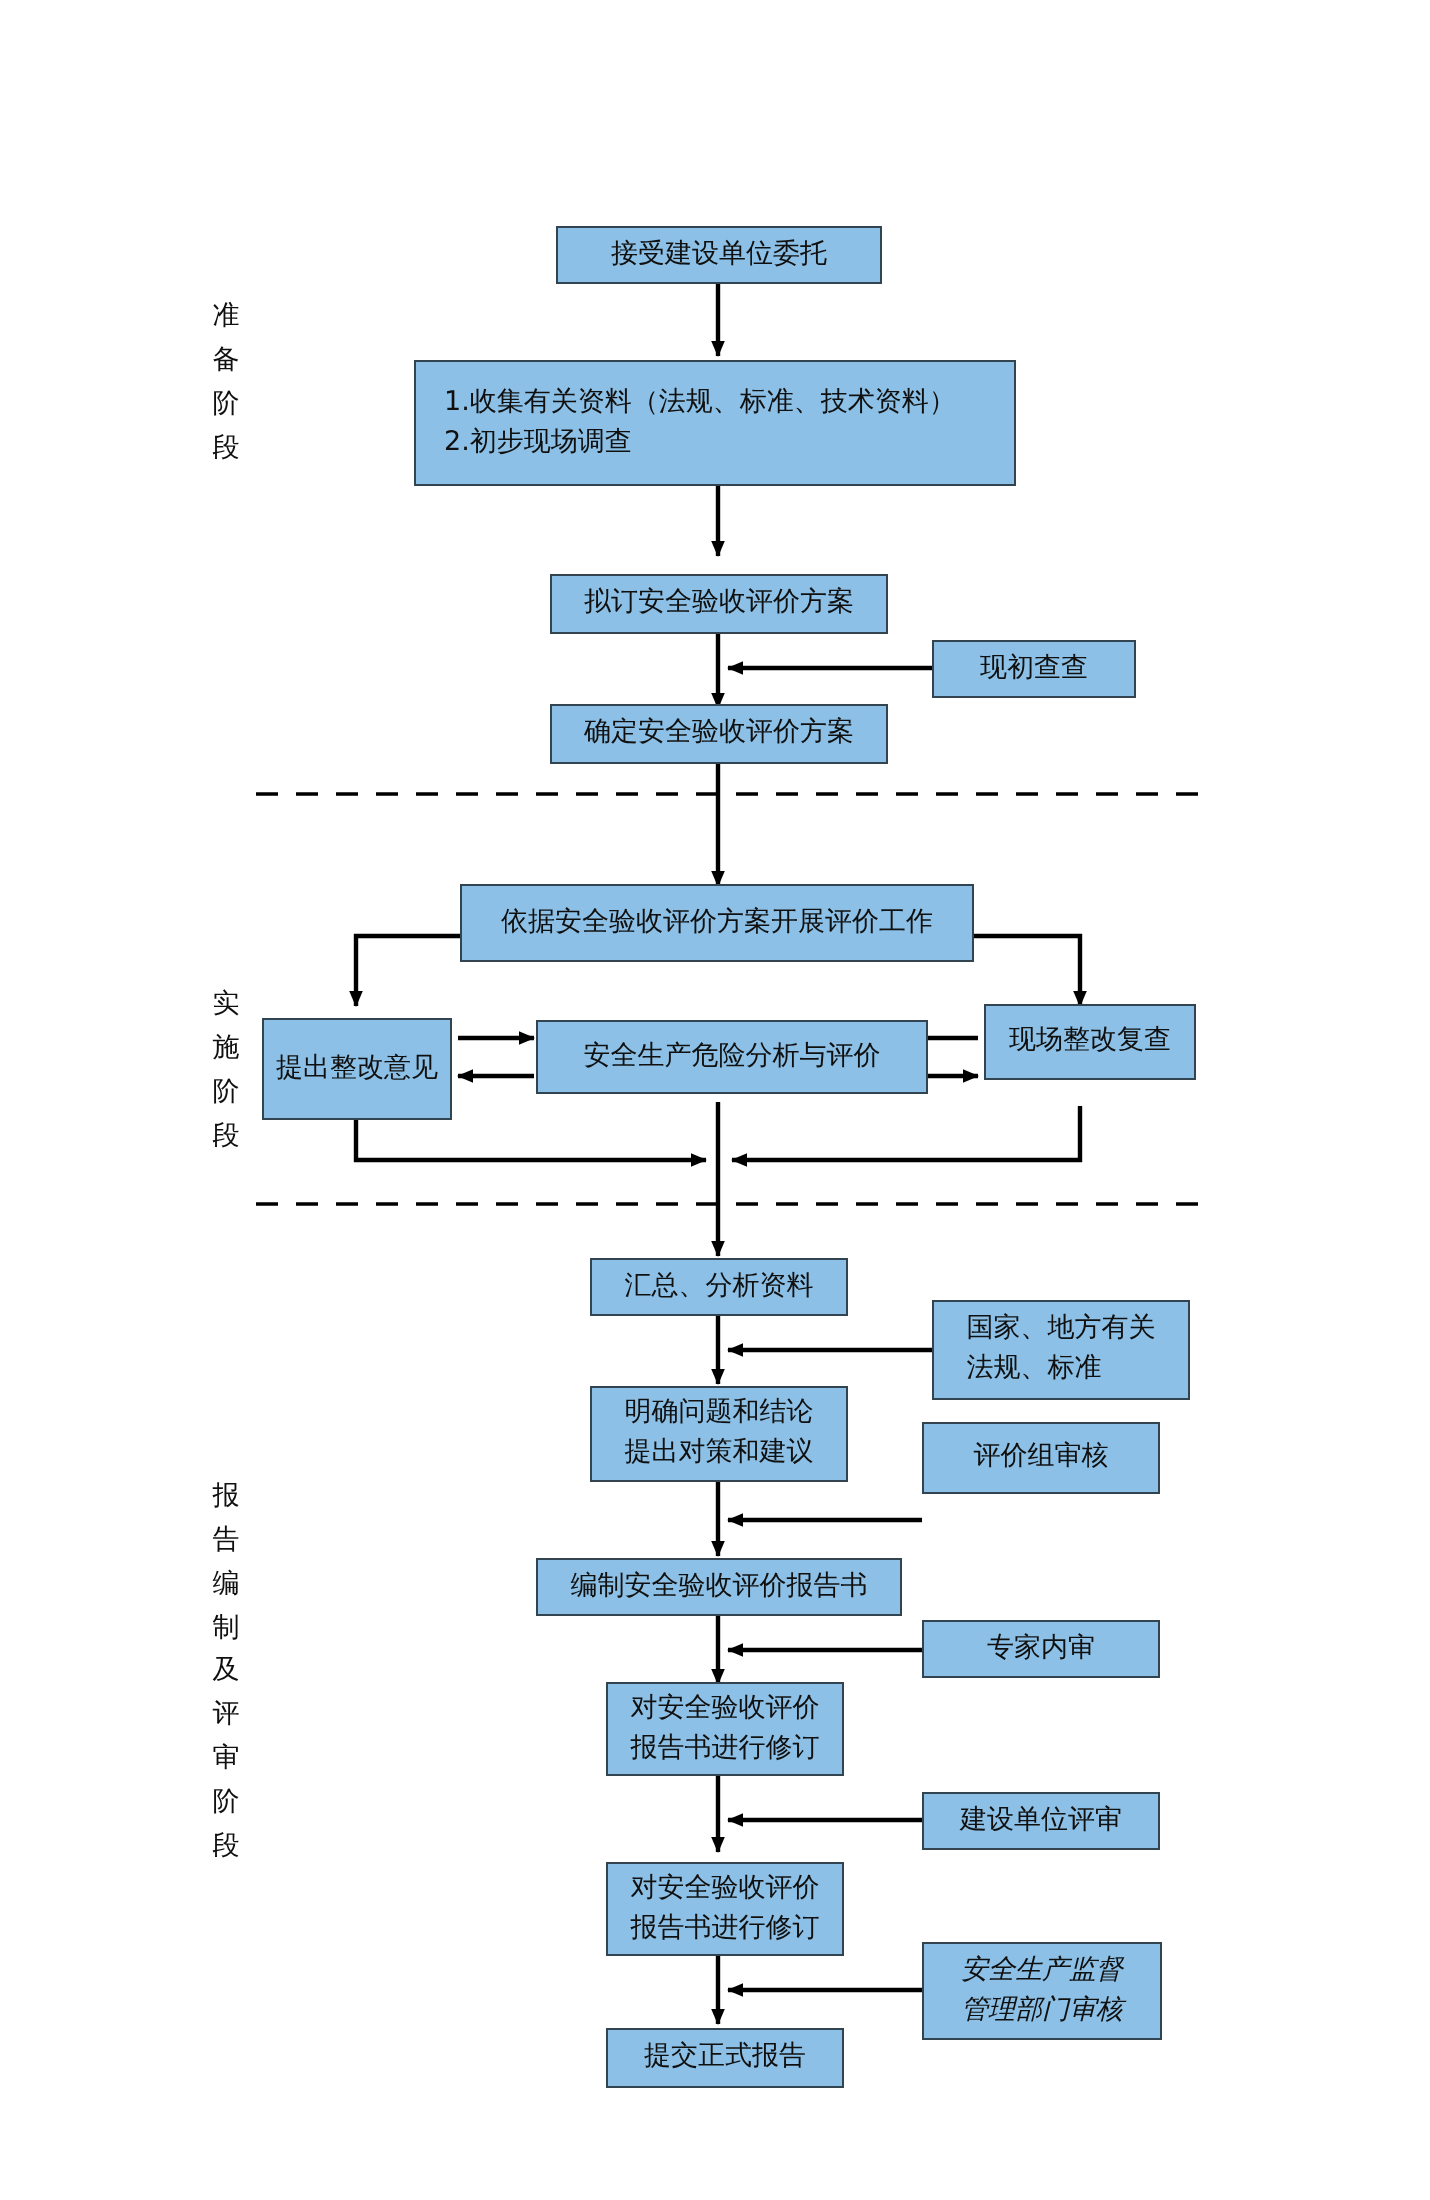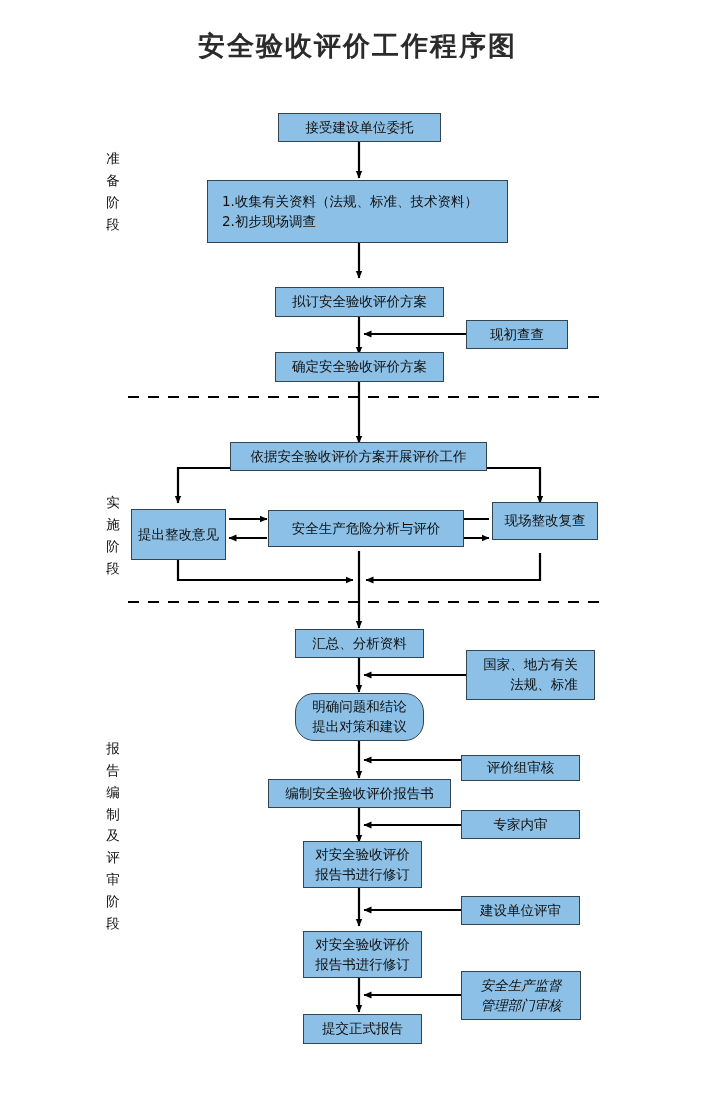--- a/index.html
+++ b/index.html
@@ -27,21 +27,21 @@
     position:absolute;
     background:#8CC0E6;
     border:1px solid #31444f;
     box-sizing:border-box;
     display:flex;
     align-items:center;
     justify-content:center;
     font-size:13.5px;
     color:#101010;
     line-height:1.45;
-    text-align:right;
+    text-align:left;
     padding:2px 4px;
   }
   .node.left-align{
     justify-content:flex-start;
     text-align:left;
     padding-left:14px;
   }
   .node .lines{display:block;}
   .node .lines span{display:block;white-space:nowrap;}
 
@@ -60,21 +60,20 @@
     position:absolute;left:0;top:0;
     width:715px;height:1100px;
     pointer-events:none;
   }
 </style>
 </head>
 <body>
 
 <div id="canvas">
 
-  <div class="title">安全验收评价工作程序图</div>
 
   <svg class="wires" viewBox="0 0 715 1100">
     <defs>
       <marker id="ah" markerWidth="9" markerHeight="9" refX="7.5" refY="4" orient="auto" markerUnits="userSpaceOnUse">
         <path d="M0,0.6 L8,4 L0,7.4 z" fill="#000000"></path>
       </marker>
     </defs>
     <g stroke="#000000" stroke-width="2.2" fill="none">
 
       <line x1="359" y1="141" x2="359" y2="178" marker-end="url(#ah)"></line>
@@ -167,21 +166,21 @@
         <span>现初查查</span>
       </span>
   </div>
 
   <div class="node" style="left:275px;top:352px;width:169px;height:30px;">
     <span class="lines">
         <span>确定安全验收评价方案</span>
       </span>
   </div>
 
-  <div class="node" style="left:230px;top:442px;width:257px;height:29px;">
+  <div class="node" style="left:230px;top:442px;width:257px;height:39px;">
     <span class="lines">
         <span>依据安全验收评价方案开展评价工作</span>
       </span>
   </div>
 
   <div class="node" style="left:131px;top:509px;width:95px;height:51px;">
     <span class="lines">
         <span>提出整改意见</span>
       </span>
   </div>
@@ -204,28 +203,28 @@
       </span>
   </div>
 
   <div class="node" style="left:466px;top:650px;width:129px;height:50px;">
     <span class="lines">
       <span>国家、地方有关</span>
       <span>法规、标准</span>
     </span>
   </div>
 
-  <div class="node" style="left:295px;top:693px;width:129px;height:48px;border-radius:19px;">
+  <div class="node" style="left:295px;top:693px;width:129px;height:48px;">
     <span class="lines">
       <span>明确问题和结论</span>
       <span>提出对策和建议</span>
     </span>
   </div>
 
-  <div class="node" style="left:461px;top:755px;width:119px;height:26px;">
+  <div class="node" style="left:461px;top:711px;width:119px;height:36px;">
     <span class="lines">
         <span>评价组审核</span>
       </span>
   </div>
 
   <div class="node" style="left:268px;top:779px;width:183px;height:29px;">
     <span class="lines">
         <span>编制安全验收评价报告书</span>
       </span>
   </div>

